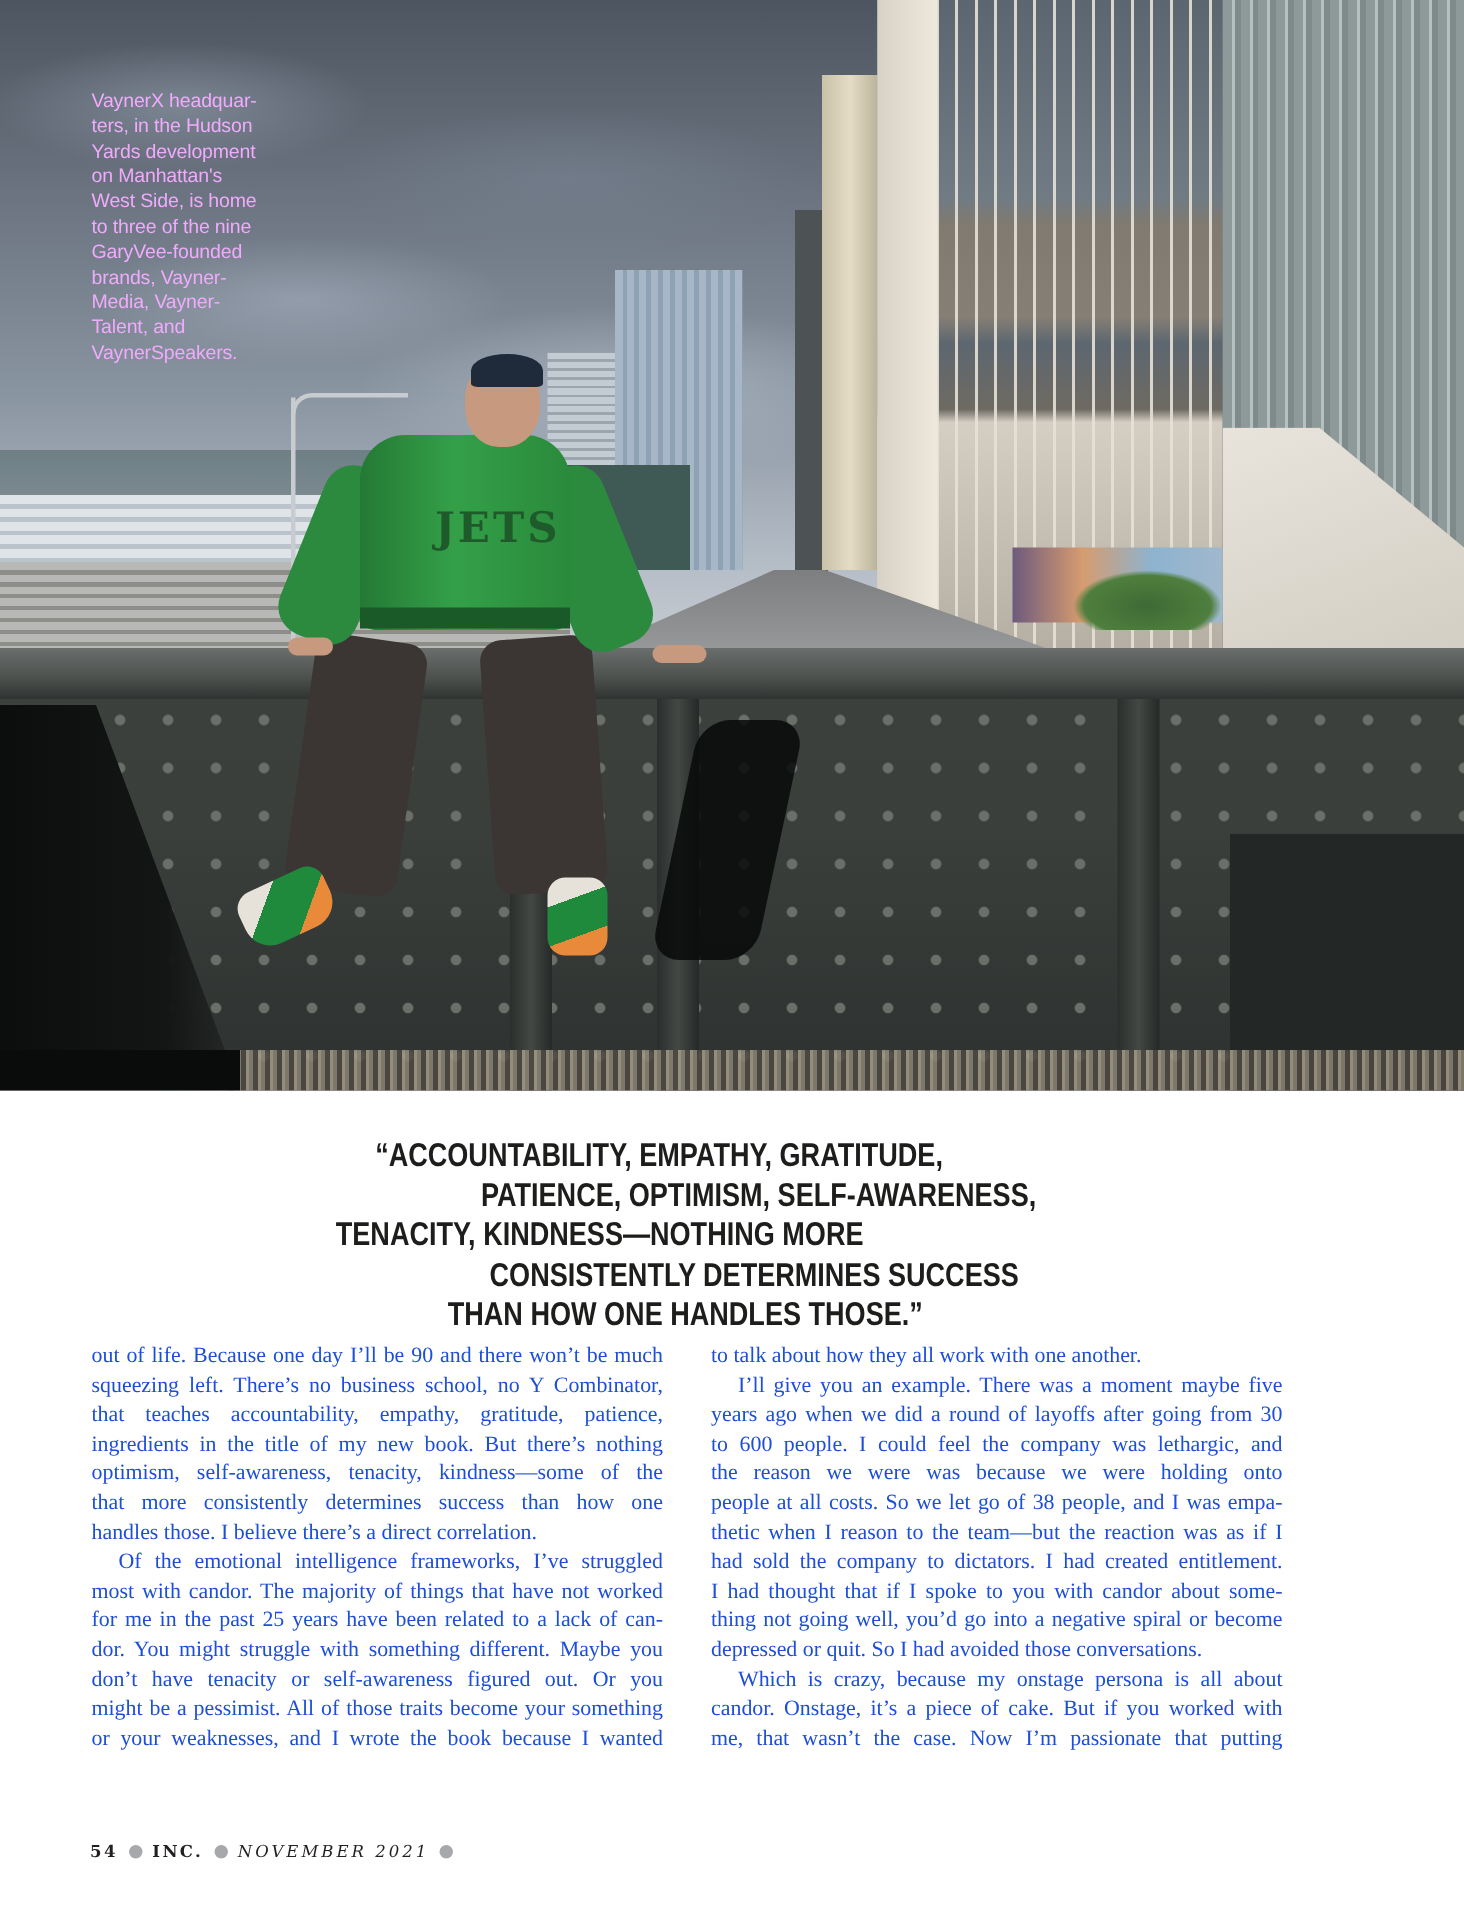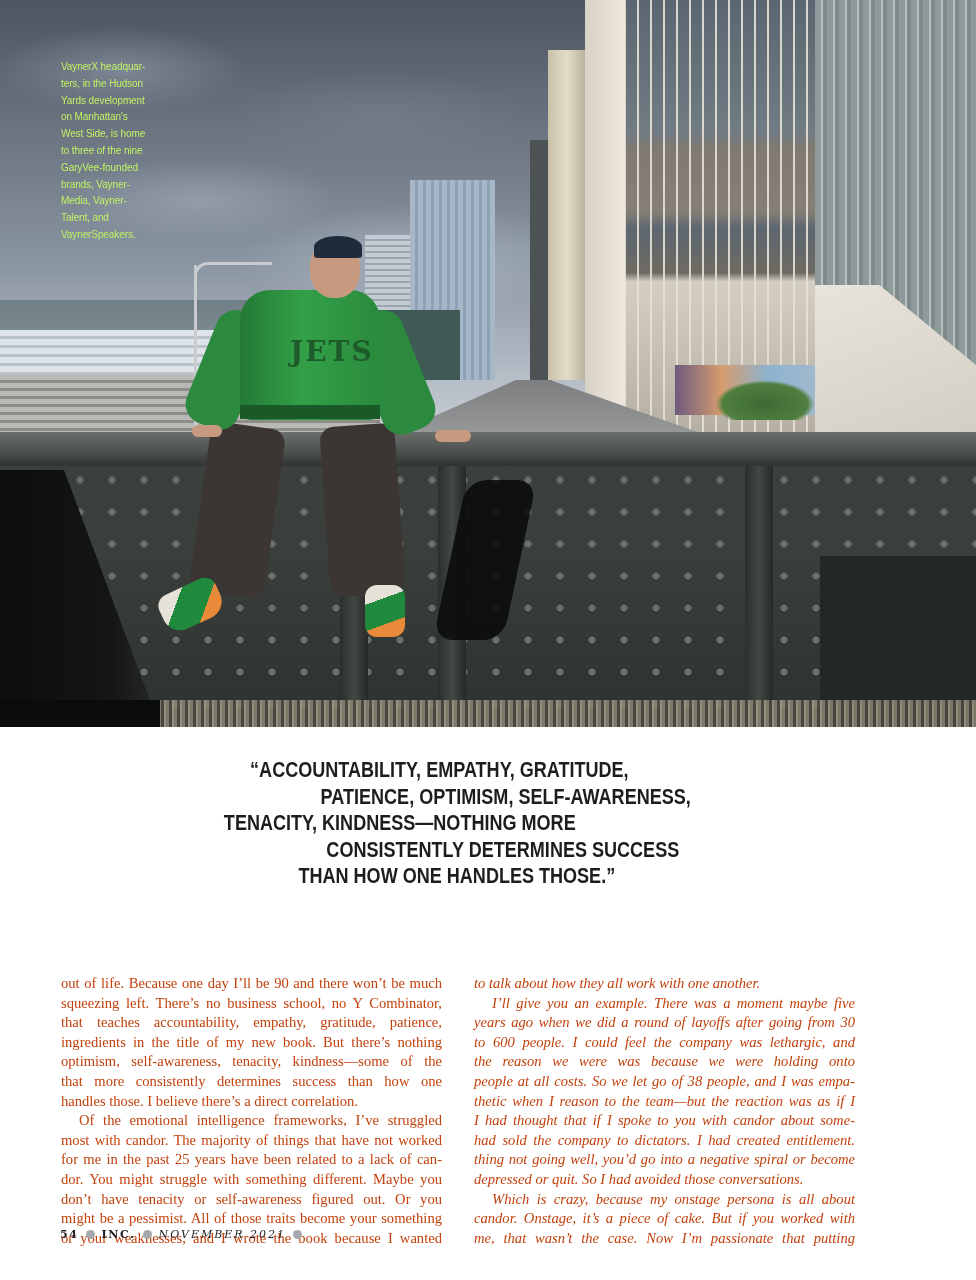--- a/index.html
+++ b/index.html
@@ -173,41 +173,41 @@
       border-radius: 12px;
     }
     .leg-shadow {
       left: 450px; top: 480px; width: 70px; height: 160px; background: rgba(8,9,9,0.85);
       transform: skewX(-12deg); border-radius: 20px;
     }
 
     
     .caption {
       position: absolute; left: 61px; top: 59px; width: 115px;
-      font-family: "Liberation Sans", sans-serif; font-size: 10px; line-height: 16.8px;
-      color: #bef264; letter-spacing: -0.1px;
+      font-family: "Liberation Sans", sans-serif; font-size: 13px; line-height: 16.8px;
+      color: #f0abfc; letter-spacing: -0.1px;
     }
     .caption span { display: block; white-space: nowrap; }
 
     
     .pullquote {
       position: absolute; left: 0; top: 757px; width: 976px;
       font-family: "Liberation Sans", sans-serif; font-weight: bold;
       font-size: 22px; line-height: 26.5px; color: #1d1d1b;
       transform: scaleX(0.82); transform-origin: 0 0;
     }
     .pq-line { position: absolute; white-space: nowrap; }
 
     
     .column {
-      position: absolute; top: 974px; width: 381px;
-      font-family: "Liberation Serif", serif; font-size: 14.6px; line-height: 19.6px; color: #c2410c;
+      position: absolute; top: 895px; width: 381px;
+      font-family: "Liberation Serif", serif; font-size: 14.6px; line-height: 19.6px; color: #1d4ed8;
     }
     .col-left { left: 61px; }
-    .col-right { left: 474px; font-style: italic; }
+    .col-right { left: 474px; }
     .line {
       display: block; white-space: nowrap; text-align: justify; text-align-last: justify;
       height: 19.6px; overflow: visible;
     }
     .line.last { text-align-last: left; }
     .line.indent { text-indent: 18px; }
 
     
     .folio {
       position: absolute; left: 60px; top: 1228px; display: flex; align-items: center; gap: 7px;
@@ -306,22 +306,22 @@
 </div>
 
 <div class="column col-right">
   <span class="line last">to talk about how they all work with one another.</span>
   <span class="line indent">I’ll give you an example. There was a moment maybe five</span>
   <span class="line">years ago when we did a round of layoffs after going from 30</span>
   <span class="line">to 600 people. I could feel the company was lethargic, and</span>
   <span class="line">the reason we were was because we were holding onto</span>
   <span class="line">people at all costs. So we let go of 38 people, and I was empa-</span>
   <span class="line">thetic when I reason to the team—but the reaction was as if I</span>
+  <span class="line">had sold the company to dictators. I had created entitlement.</span>
   <span class="line">I had thought that if I spoke to you with candor about some-</span>
-  <span class="line">had sold the company to dictators. I had created entitlement.</span>
   <span class="line">thing not going well, you’d go into a negative spiral or become</span>
   <span class="line last">depressed or quit. So I had avoided those conversations.</span>
   <span class="line indent">Which is crazy, because my onstage persona is all about</span>
   <span class="line">candor. Onstage, it’s a piece of cake. But if you worked with</span>
   <span class="line">me, that wasn’t the case. Now I’m passionate that putting</span>
 </div>
 
 <div class="folio">
   <span class="folio-num">54</span>
   <span class="dot"></span>

